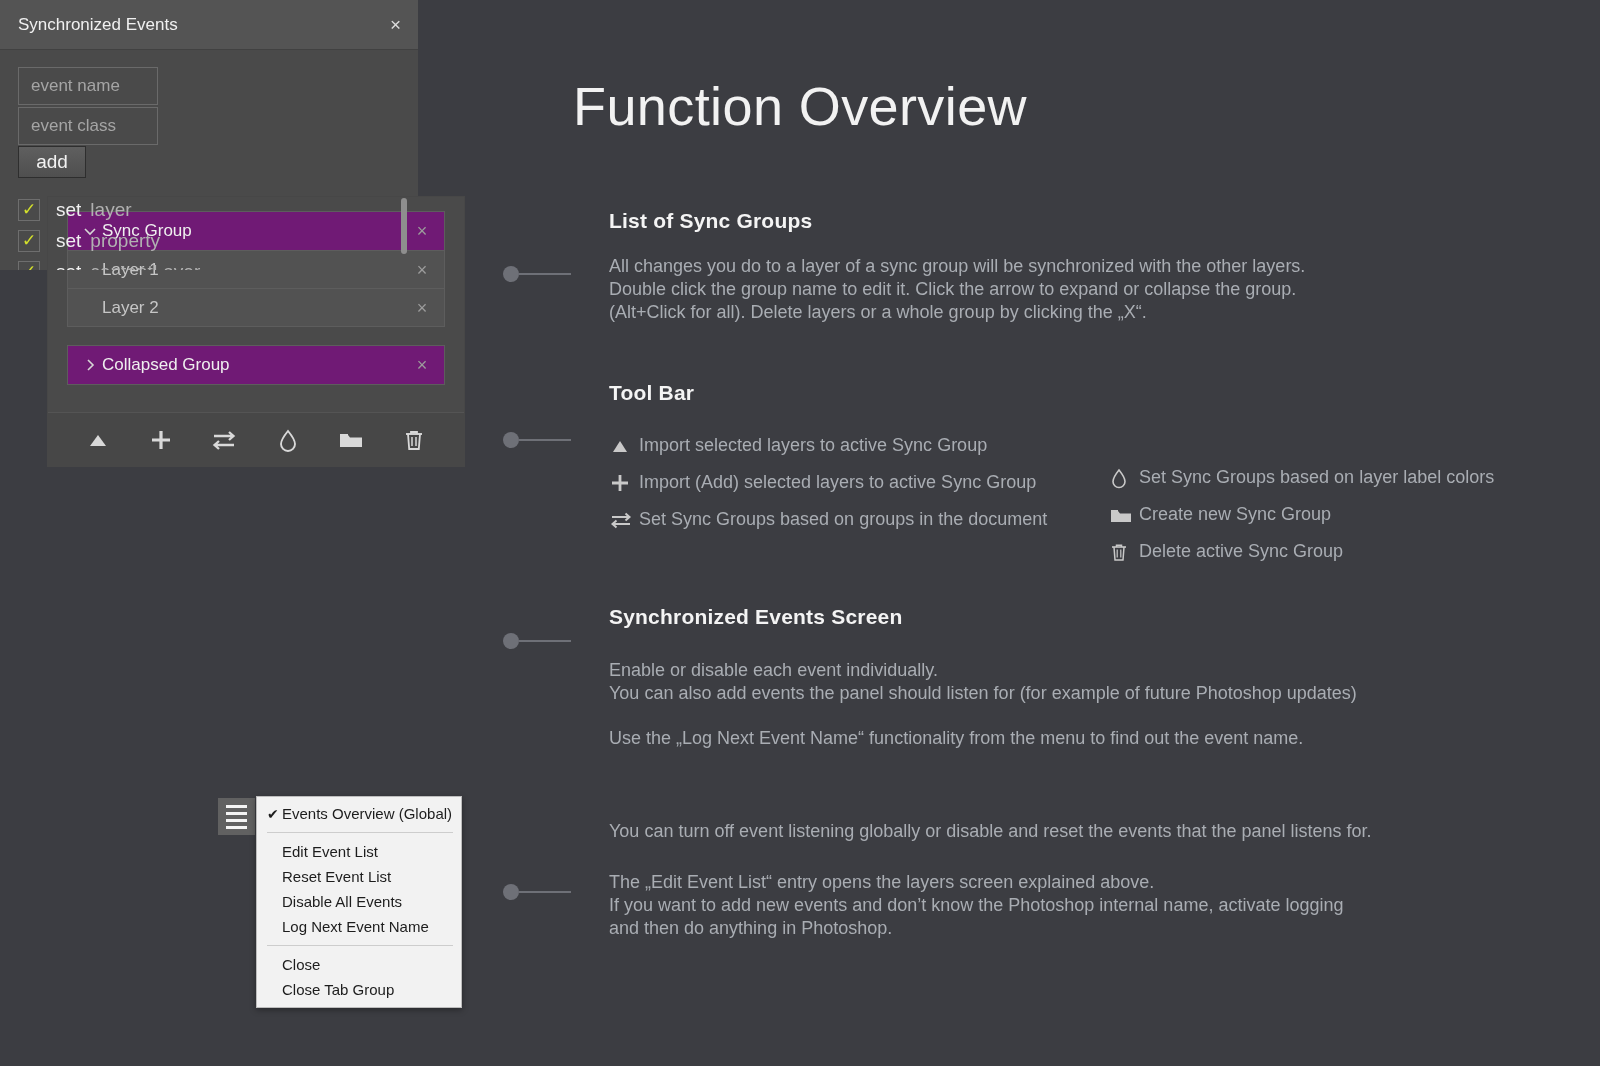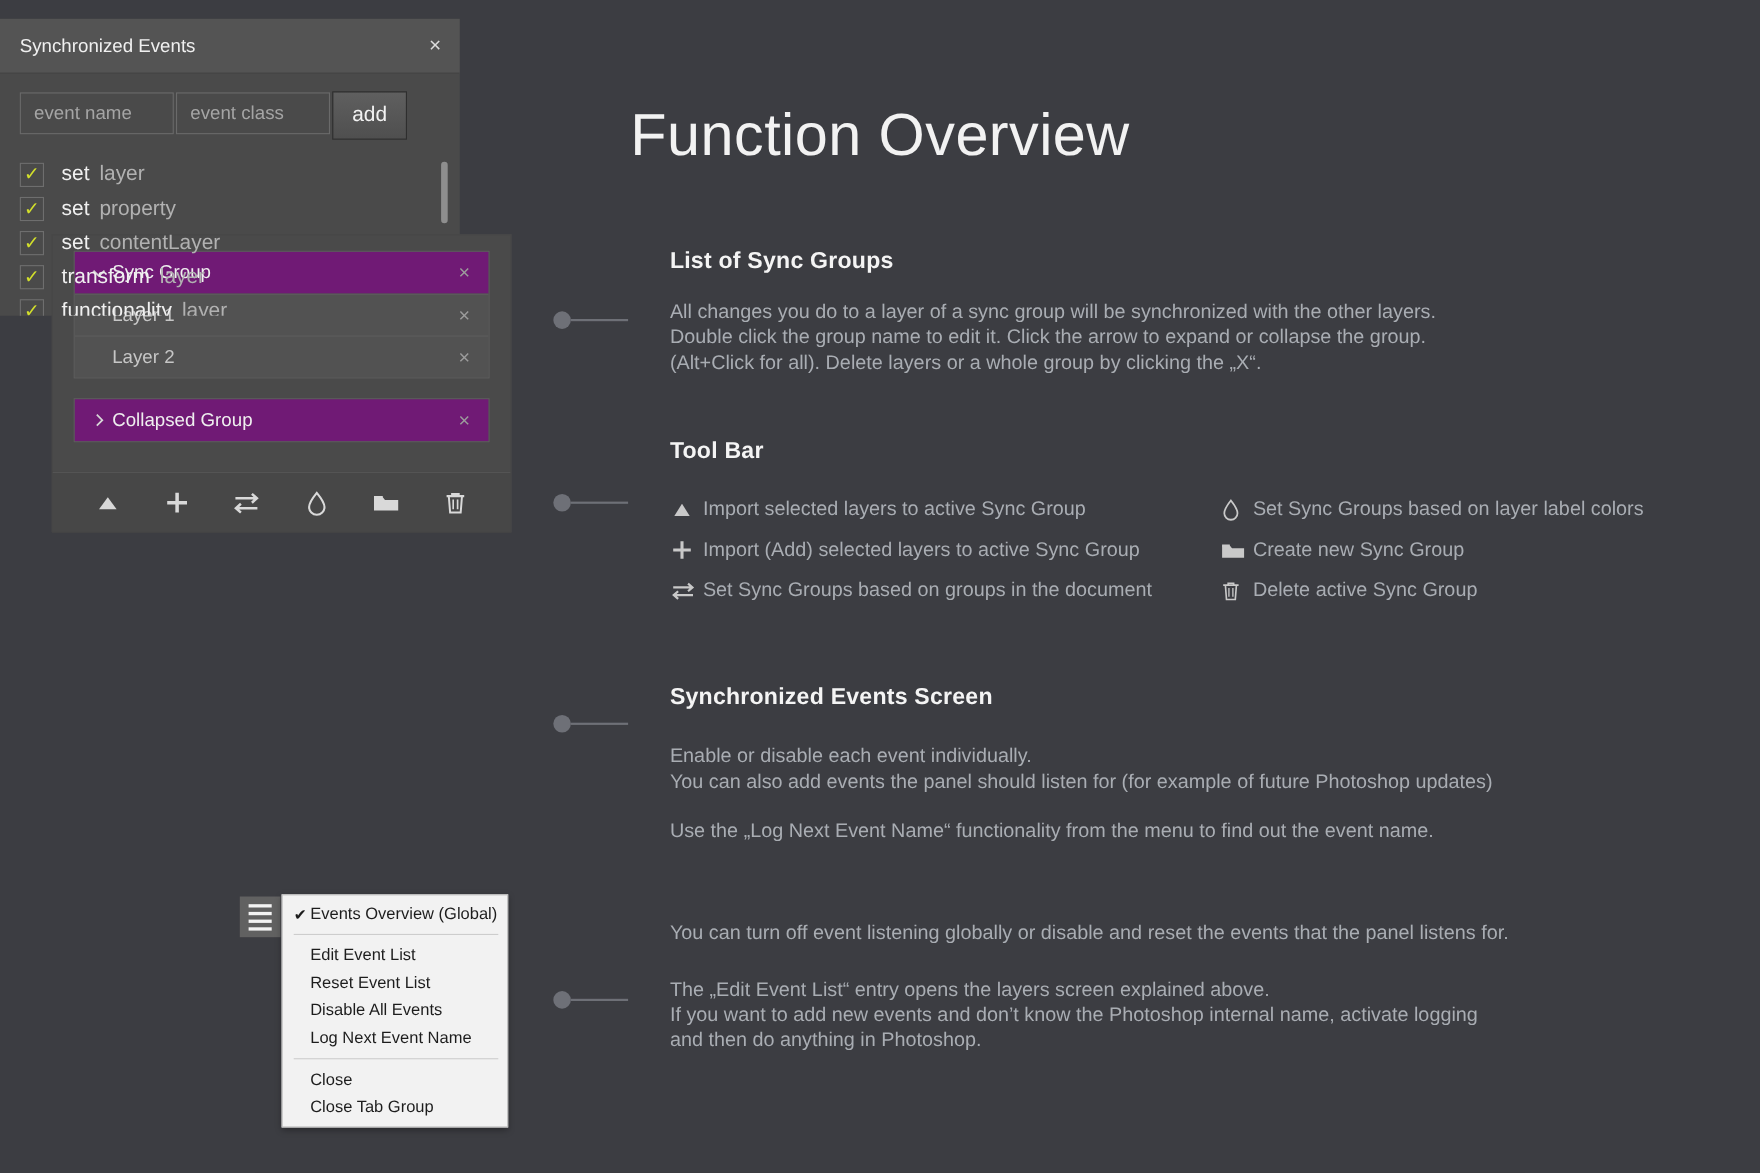--- a/index.html
+++ b/index.html
@@ -63,40 +63,40 @@
     padding: 0 18px;
   }
   .sg-tool {
     flex: 1; display: flex; align-items: center; justify-content: center;
     height: 100%;
     color: #d9d9d9;
   }
   .sg-tool svg { display: block; }
 
   
-  #events-panel { left: 47px; top: 495px; width: 418px; height: 270px; background: #4a4a4a; border: none; overflow: hidden; margin-top: 17px; }
+  #events-panel { left: 47px; top: 495px; width: 418px; height: 270px; background: #4a4a4a; border: none; overflow: hidden; }
   .ev-header {
     height: 50px; background: #545454;
     display: flex; align-items: center;
     padding: 0 17px 0 18px;
     border-bottom: 1px solid #414141;
   }
   .ev-title { flex: 1; font-size: 17px; color: #f0f0f0; }
   .ev-close { font-size: 19px; color: #dcdcdc; line-height: 1; }
-  .ev-inputs { display: flex; gap: 2px; padding: 17px 18px 10px 18px; }
+  .ev-inputs { display: flex; gap: 2px; padding: 17px 18px 10px 18px; flex-direction: column; }
   .ev-input {
     height: 38px; width: 140px;
     border: 1px solid #6a6a6a;
     background: #4a4a4a;
     display: flex; align-items: center;
     padding: 0 12px;
     font-size: 17px; color: #a5a5a5;
   }
   .ev-addbtn {
-    height: 44px; width: 68px;
+    height: 32px; width: 68px;
     border: 1px solid #2e2e2e;
     background: linear-gradient(#5f5f5f, #4f4f4f);
     display: flex; align-items: center; justify-content: center;
     font-size: 19px; color: #f2f2f2;
     margin-top: -1px;
   }
   .ev-list { padding: 6px 0 0 18px; position: relative; }
   .ev-item { display: flex; align-items: center; height: 31px; }
   .ev-check {
     width: 22px; height: 22px; flex: 0 0 22px;
@@ -149,21 +149,21 @@
     font-size: 21px; font-weight: bold; color: #f4f4f4;
     margin-bottom: 22px; letter-spacing: .2px;
   }
   .sec-para { font-size: 18px; color: #a9adb3; line-height: 1.28; }
   .sec-para + .sec-para { }
   .sec-para .nl { display: block; }
 
   
   .legend { display: flex; }
   .legend-col { width: 500px; }
-  .legend-col:last-child { width: 460px; }
+  .legend-col:last-child { width: 460px; margin-top: 32px; }
   .legend-row { display: flex; align-items: center; height: 37px; }
   .legend-ico {
     width: 30px; flex: 0 0 30px;
     display: flex; align-items: center; justify-content: flex-start;
     color: #c9c9c9;
   }
   .legend-ico svg { display: block; }
   .legend-txt { font-size: 18px; color: #a9adb3; }
 </style>
 </head>

